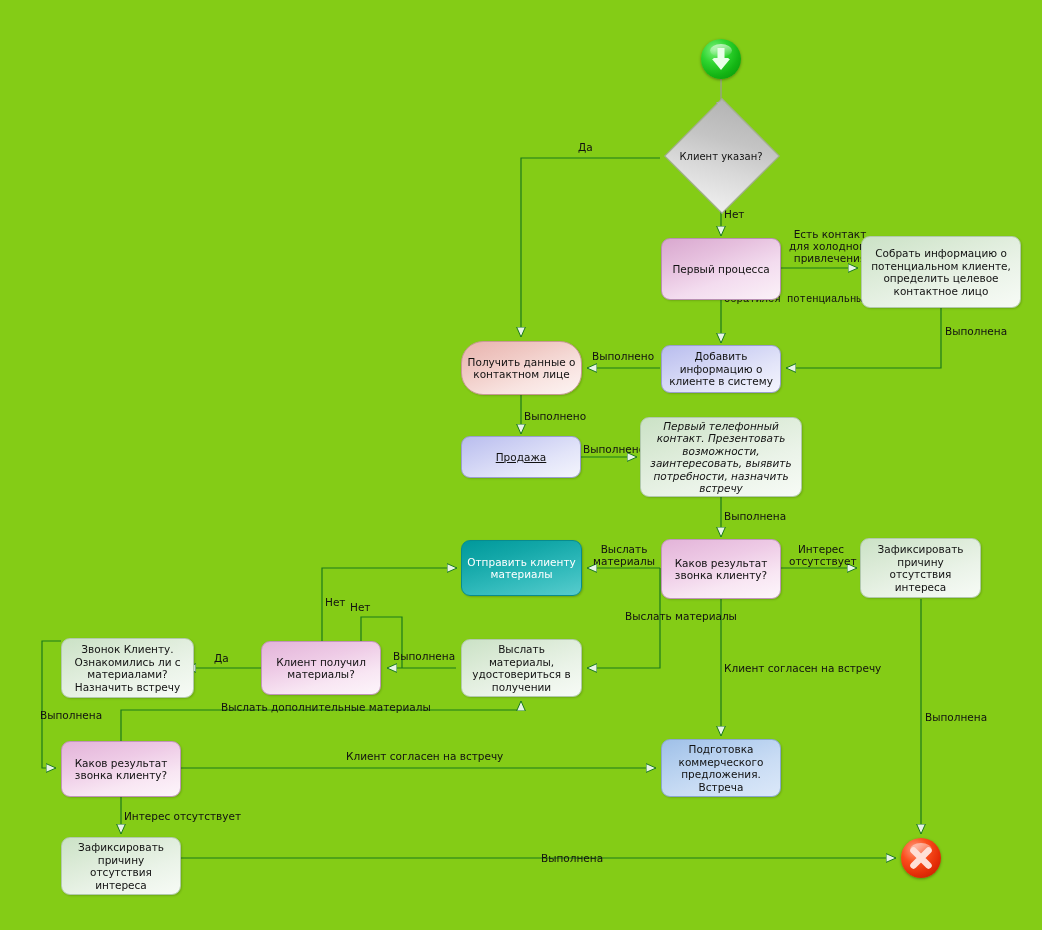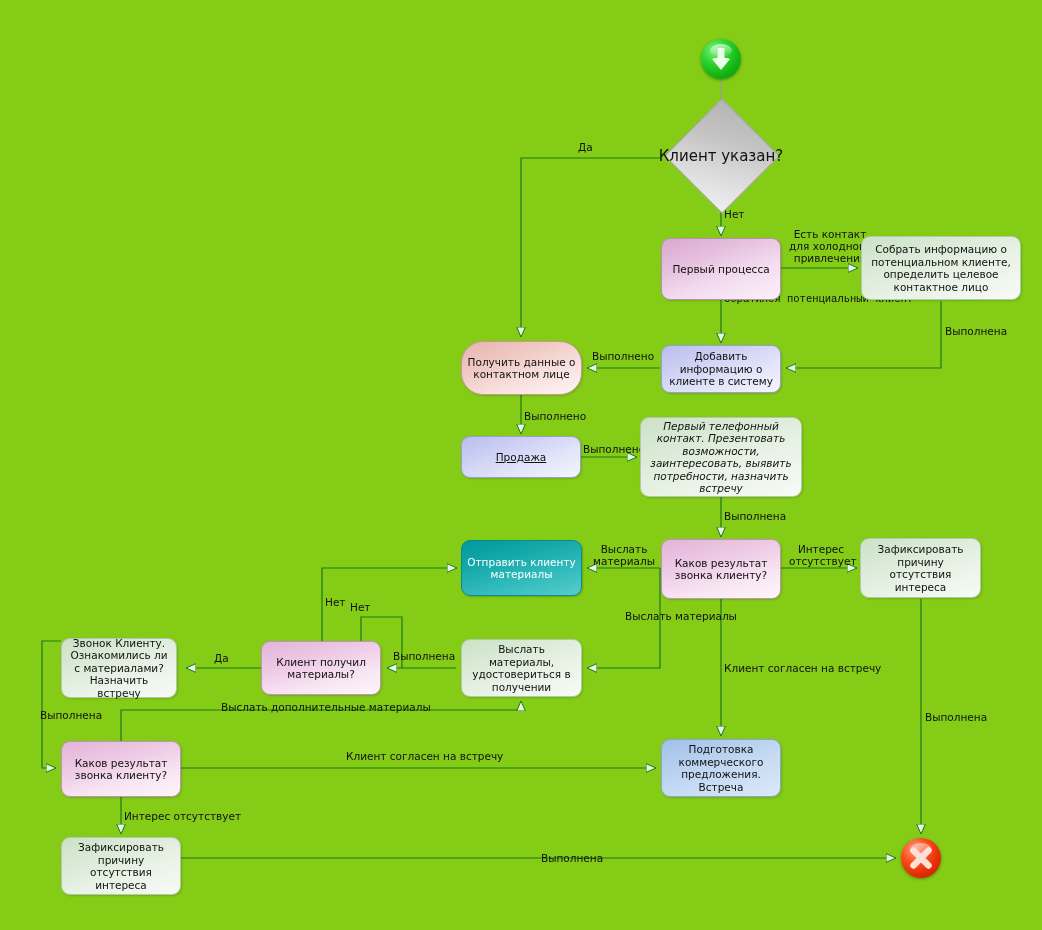--- a/index.html
+++ b/index.html
@@ -65,21 +65,21 @@
   }
   .diamond .dshape{
     position:absolute;inset:0;
     background:linear-gradient(150deg,#b4b4b4 0%,#c4c4c4 35%,#d8d8d8 62%,#efefef 100%);
     border:1px solid #a8a8a8;
     transform:rotate(45deg);
   }
   .diamond .dlabel{
     position:absolute;inset:0;
     display:flex;align-items:center;justify-content:center;
-    font-size:15px;color:#111;text-align:center;
+    font-size:10px;color:#111;text-align:center;
     white-space:nowrap;
   }
 
   
   .start-node{
     position:absolute;width:40px;height:40px;border-radius:50%;
     background:radial-gradient(circle at 34% 28%, #7ef07e 0%, #2fd52f 34%, #14b514 64%, #089008 100%);
     box-shadow:0 1px 3px rgba(0,0,0,.35);
     z-index:6;
   }
@@ -212,21 +212,21 @@
 
   <div class="diamond" style="left:660px;top:115px;width:122px;height:82px;">
     <div class="dshape" style="left:21px;top:0px;width:80px;height:80px;"></div>
     <div class="dlabel">Клиент указан?</div>
   </div>
 
   <div class="node n-pink" style="left:661px;top:238px;width:120px;height:62px;">
     <span>Первый процесса</span>
   </div>
 
-  <div class="node n-green" style="left:861px;top:236px;width:160px;height:64px;">
+  <div class="node n-green" style="left:861px;top:236px;width:160px;height:72px;">
     <span>Собрать информацию о потенциальном клиенте, определить целевое контактное лицо</span>
   </div>
 
   <div class="node n-blue" style="left:661px;top:345px;width:120px;height:48px;">
     <span>Добавить информацию о клиенте в систему</span>
   </div>
 
   <div class="node n-red" style="left:461px;top:341px;width:121px;height:54px;border-radius:22px;">
     <span>Получить данные о контактном лице</span>
   </div>
@@ -244,21 +244,21 @@
   </div>
 
   <div class="node n-pinklight" style="left:661px;top:539px;width:120px;height:60px;">
     <span>Каков результат звонка клиенту?</span>
   </div>
 
   <div class="node n-green" style="left:860px;top:538px;width:121px;height:60px;">
     <span>Зафиксировать причину отсутствия интереса</span>
   </div>
 
-  <div class="node n-green" style="left:61px;top:638px;width:116px;height:60px;">
+  <div class="node n-green" style="left:61px;top:638px;width:133px;height:60px;">
     <span>Звонок Клиенту. Ознакомились ли с материалами? Назначить встречу</span>
   </div>
 
   <div class="node n-pinklight" style="left:261px;top:641px;width:120px;height:54px;">
     <span>Клиент получил материалы?</span>
   </div>
 
   <div class="node n-green" style="left:461px;top:639px;width:121px;height:58px;">
     <span>Выслать материалы, удостовериться в получении</span>
   </div>

